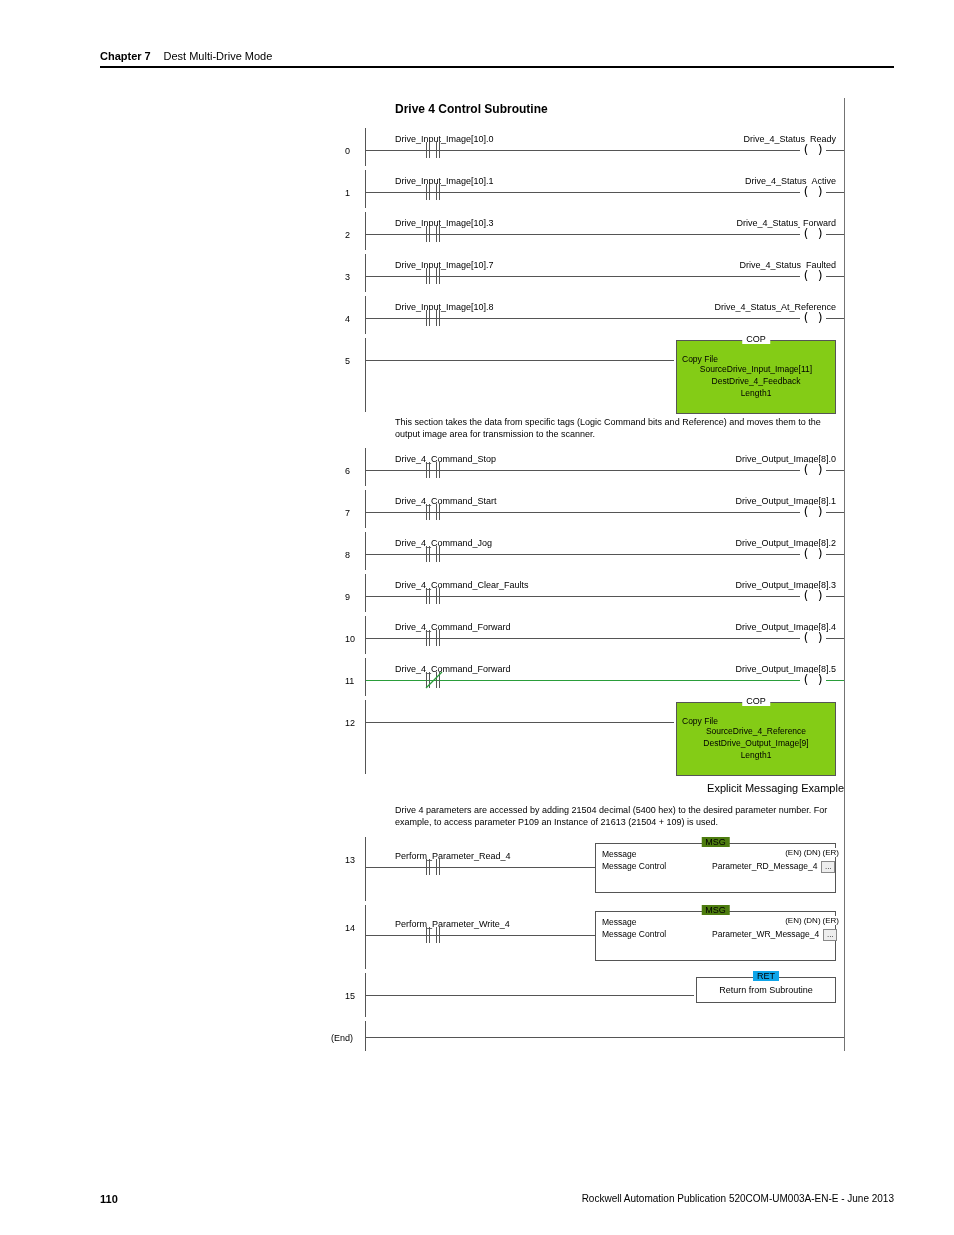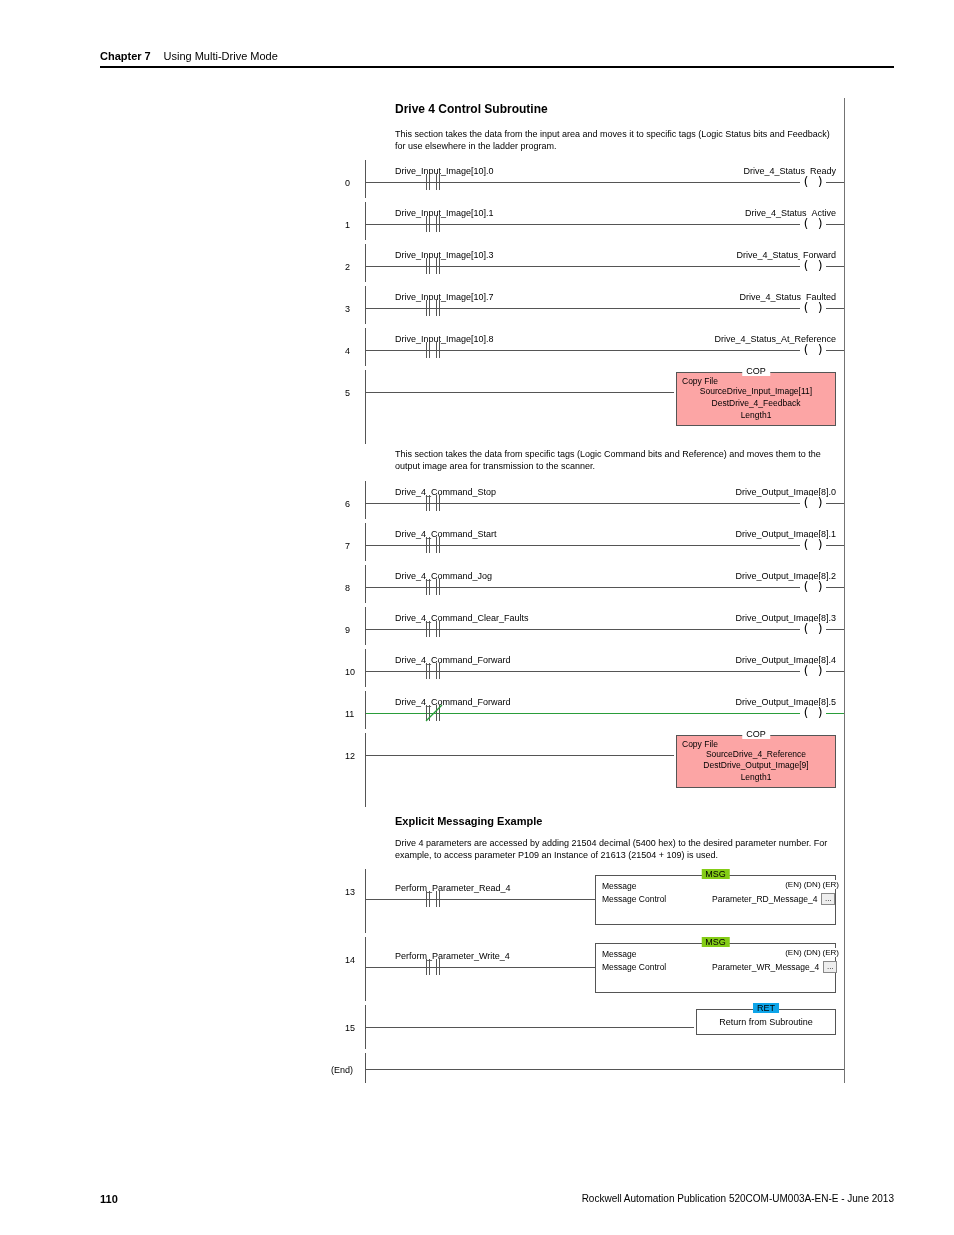--- a/index.html
+++ b/index.html
@@ -78,34 +78,34 @@
     position:absolute; left:4px; top:-2px; width:20px; height:20px;
   }
   .coil {
     position:absolute; top:15px; right:18px; font-size:12px; font-family: monospace;
     background: #fff; padding: 0 2px;
   }
   .negated-rung .hline { background: #2a9d3a; }
   .negated-rung .contact { color:#2a9d3a; }
   .instruction-box {
     position:absolute; right:8px; top:2px; width:160px;
-    border:1px solid #555; background:#fca5a5; font-size:8.5px; padding:3px 5px;
+    border:1px solid #555; background:#84cc16; font-size:8.5px; padding:13px 5px;
   }
   .instruction-box .ititle {
     position:absolute; top:-7px; left:50%; transform:translateX(-50%);
     background:#fff; padding:0 4px; font-size:9px;
   }
   .irow { display:flex; justify-content:center; line-height:1.4; }
   .msg-box {
     position:absolute; left:230px; right:8px; top:6px; height:50px;
     border:1px solid #555; background:#fff; font-size:8.5px; padding:4px 6px;
   }
   .msg-box .ititle {
     position:absolute; top:-7px; left:50%; transform:translateX(-50%);
-    background:#84cc16; padding:0 4px; font-size:9px;
+    background:#4d7c0f; padding:0 4px; font-size:9px;
   }
   .msg-row { display:flex; gap:20px; line-height:1.5; align-items:center; }
   .msg-param { flex:0 0 90px; }
   .msg-val { display:flex; align-items:center; gap:4px; }
   .dots-btn {
     width:14px; height:12px; border:1px solid #888; background:#eee;
     display:inline-flex; align-items:center; justify-content:center;
     font-size:8px; line-height:1;
   }
   .msg-flags {
@@ -122,39 +122,38 @@
     position:absolute; top:-7px; left:50%; transform:translateX(-50%);
     background:#0ea5e9; padding:0 4px; font-size:9px;
   }
   .end-rung { height:30px; }
   .end-label { position:absolute; left:-34px; top:12px; font-size:9px; }
   .footer {
     position:absolute; bottom:30px; left:100px; right:60px;
     display:flex; justify-content:space-between; font-size:10px;gap:36px;
   }
   .page-num { font-weight:bold; font-size:11px; }
-  .explicit-title { font-weight:bold; font-size:11px; margin-left:30px; margin-top:8px; margin-bottom:10px; }
+  .explicit-title { font-weight:normal; font-size:11px; margin-left:30px; margin-top:8px; margin-bottom:10px;text-align:right; }
   .msg-rung { height:64px; }
   .msg-hline { position:absolute; left:1px; top:30px; height:1px; background:#555; width:230px; }
   .inst-rung { height:74px; }
   .inst-hline { position:absolute; left:1px; right:170px; top:22px; height:1px; background:#555; }
 </style>
 </head>
 <body>
 
 <div class="page">
   <div class="header">
     <span class="chapter-label">Chapter 7</span>
-    <span class="chapter-title">Using Multi-Drive Mode</span>
+    <span class="chapter-title">Dest Multi-Drive Mode</span>
   </div>
 
 
   <div class="diagram" id="diagram">
     <div class="sub-title">Drive 4 Control Subroutine</div>
-    <div class="desc-text">This section takes the data from the input area and moves it to specific tags (Logic Status bits and Feedback) for use elsewhere in the ladder program.</div>
 
   <div class="rung">
         <div class="rung-num">0</div>
         <div class="rail-left"></div>
         <div class="hline"></div>
         <div class="left-label">Drive_Input_Image[10].0</div>
         <div class="right-label">Drive_4_Status_Ready</div>
         <div class="coil">( )</div>
         <div class="contact">
           <div class="bar1"></div>

